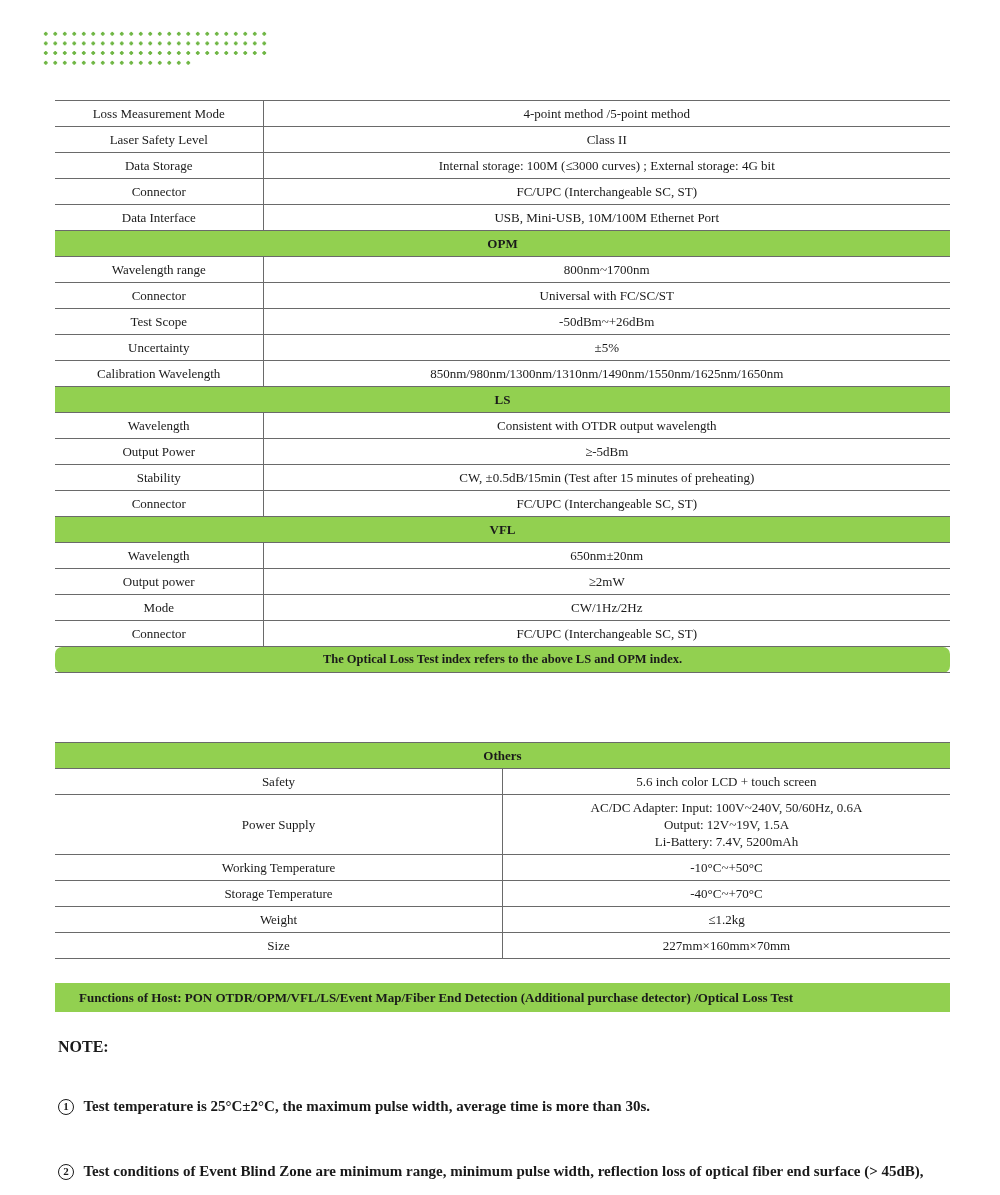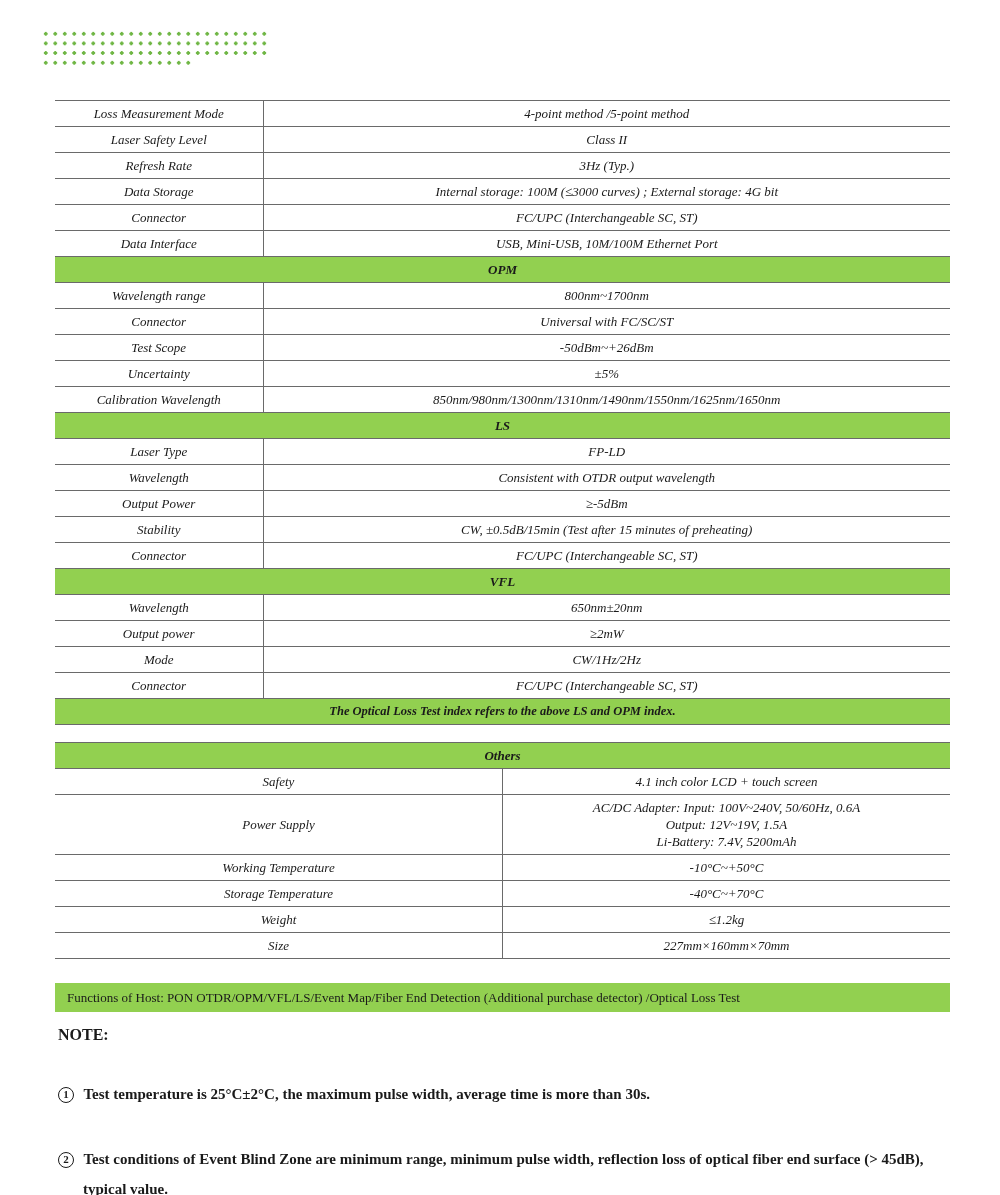--- a/index.html
+++ b/index.html
@@ -14,48 +14,47 @@
     background-size: 9.5px 9.6px;
   }
   .dots-a { top: 29px; left: 41px; width: 228px; height: 29px; }
   .dots-b { top: 58px; left: 41px; width: 152px; height: 9px; }
 
   
   table.spec {
     position: absolute; left: 55px; width: 895px;
     border-collapse: collapse; table-layout: fixed;
     font-size: 13px;
-    font-style: italic;
   }
   #main-table { top: 100px; }
   #others-table { top: 742px; }
   table.spec td {
     border-top: 1px solid #6a6a6a;
     border-bottom: 1px solid #6a6a6a;
     padding: 4px 8px;
     text-align: center;
     line-height: 17px;
     vertical-align: middle;
   }
   td.label { width: 208px; border-right: 1px solid #6a6a6a; }
   td.section { background: #92D050; font-weight: bold; margin-left: 12px; }
-  td.banner  { background: #92D050; font-weight: bold; font-size: 12.5px; }
+  td.banner  { background: #92D050; font-weight: bold; font-size: 12.5px; border-radius: 7px; }
 
   
   .functions-bar {
     position: absolute; top: 983px; left: 55px; width: 895px;
     background: #92D050;
-    font-weight: normal; font-size: 13px; line-height: 17px;
-    padding: 6px 12px;
+    font-weight: bold; font-size: 13px; line-height: 17px;
+    padding: 6px 24px;
     text-align: left;
   }
 
   
   .notes { position: absolute; top: 1026px; left: 58px; width: 892px; }
-  .notes-heading { font-size: 16px; font-weight: bold; margin: 0 0 12px 0; }
+  .notes-heading { font-size: 16px; font-weight: bold; margin: 12px 0 12px 0; }
   .note-item {
     font-size: 15px; font-weight: bold; line-height: 1.95;
     padding-left: 25px; text-indent: -25px; margin-bottom: 2px; margin-top: 36px;
   }
   .note-marker {
     display: inline-block; width: 16px; height: 16px; line-height: 13px;
     border: 1.5px solid #1a1a1a; border-radius: 50%;
     text-align: center; font-size: 11px; font-weight: bold;
     text-indent: 0; margin-right: 6px; vertical-align: 1px;
   }
@@ -72,24 +71,20 @@
     <tbody>
         <tr>
           <td class="label">Loss Measurement Mode</td>
           <td class="value">4-point method /5-point method</td>
         </tr>
         <tr>
           <td class="label">Laser Safety Level</td>
           <td class="value">Class II</td>
         </tr>
         <tr>
-          <td class="label">Refresh Rate</td>
-          <td class="value">3Hz (Typ.)</td>
-        </tr>
-        <tr>
           <td class="label">Data Storage</td>
           <td class="value">Internal storage: 100M (≤3000 curves) ; External storage: 4G bit</td>
         </tr>
         <tr>
           <td class="label">Connector</td>
           <td class="value">FC/UPC (Interchangeable SC, ST)</td>
         </tr>
         <tr>
           <td class="label">Data Interface</td>
           <td class="value">USB, Mini-USB, 10M/100M Ethernet Port</td>
@@ -114,24 +109,20 @@
           <td class="value">±5%</td>
         </tr>
         <tr>
           <td class="label">Calibration Wavelength</td>
           <td class="value">850nm/980nm/1300nm/1310nm/1490nm/1550nm/1625nm/1650nm</td>
         </tr>
         <tr>
           <td colspan="2" class="section">LS</td>
         </tr>
         <tr>
-          <td class="label">Laser Type</td>
-          <td class="value">FP-LD</td>
-        </tr>
-        <tr>
           <td class="label">Wavelength</td>
           <td class="value">Consistent with OTDR output wavelength</td>
         </tr>
         <tr>
           <td class="label">Output Power</td>
           <td class="value">≥-5dBm</td>
         </tr>
         <tr>
           <td class="label">Stability</td>
           <td class="value">CW, ±0.5dB/15min (Test after 15 minutes of preheating)</td>
@@ -165,21 +156,21 @@
       </tbody>
   </table>
 
   <table class="spec" id="others-table">
     <tbody>
         <tr>
           <td colspan="2" class="section">Others</td>
         </tr>
         <tr>
           <td class="label">Safety</td>
-          <td class="value">4.1 inch color LCD + touch screen</td>
+          <td class="value">5.6 inch color LCD + touch screen</td>
         </tr>
         <tr>
           <td class="label">Power Supply</td>
           <td class="value">
             <div>AC/DC Adapter: Input: 100V~240V, 50/60Hz, 0.6A</div>
             <div>Output: 12V~19V, 1.5A</div>
             <div>Li-Battery: 7.4V, 5200mAh</div>
           </td>
         </tr>
         <tr>

